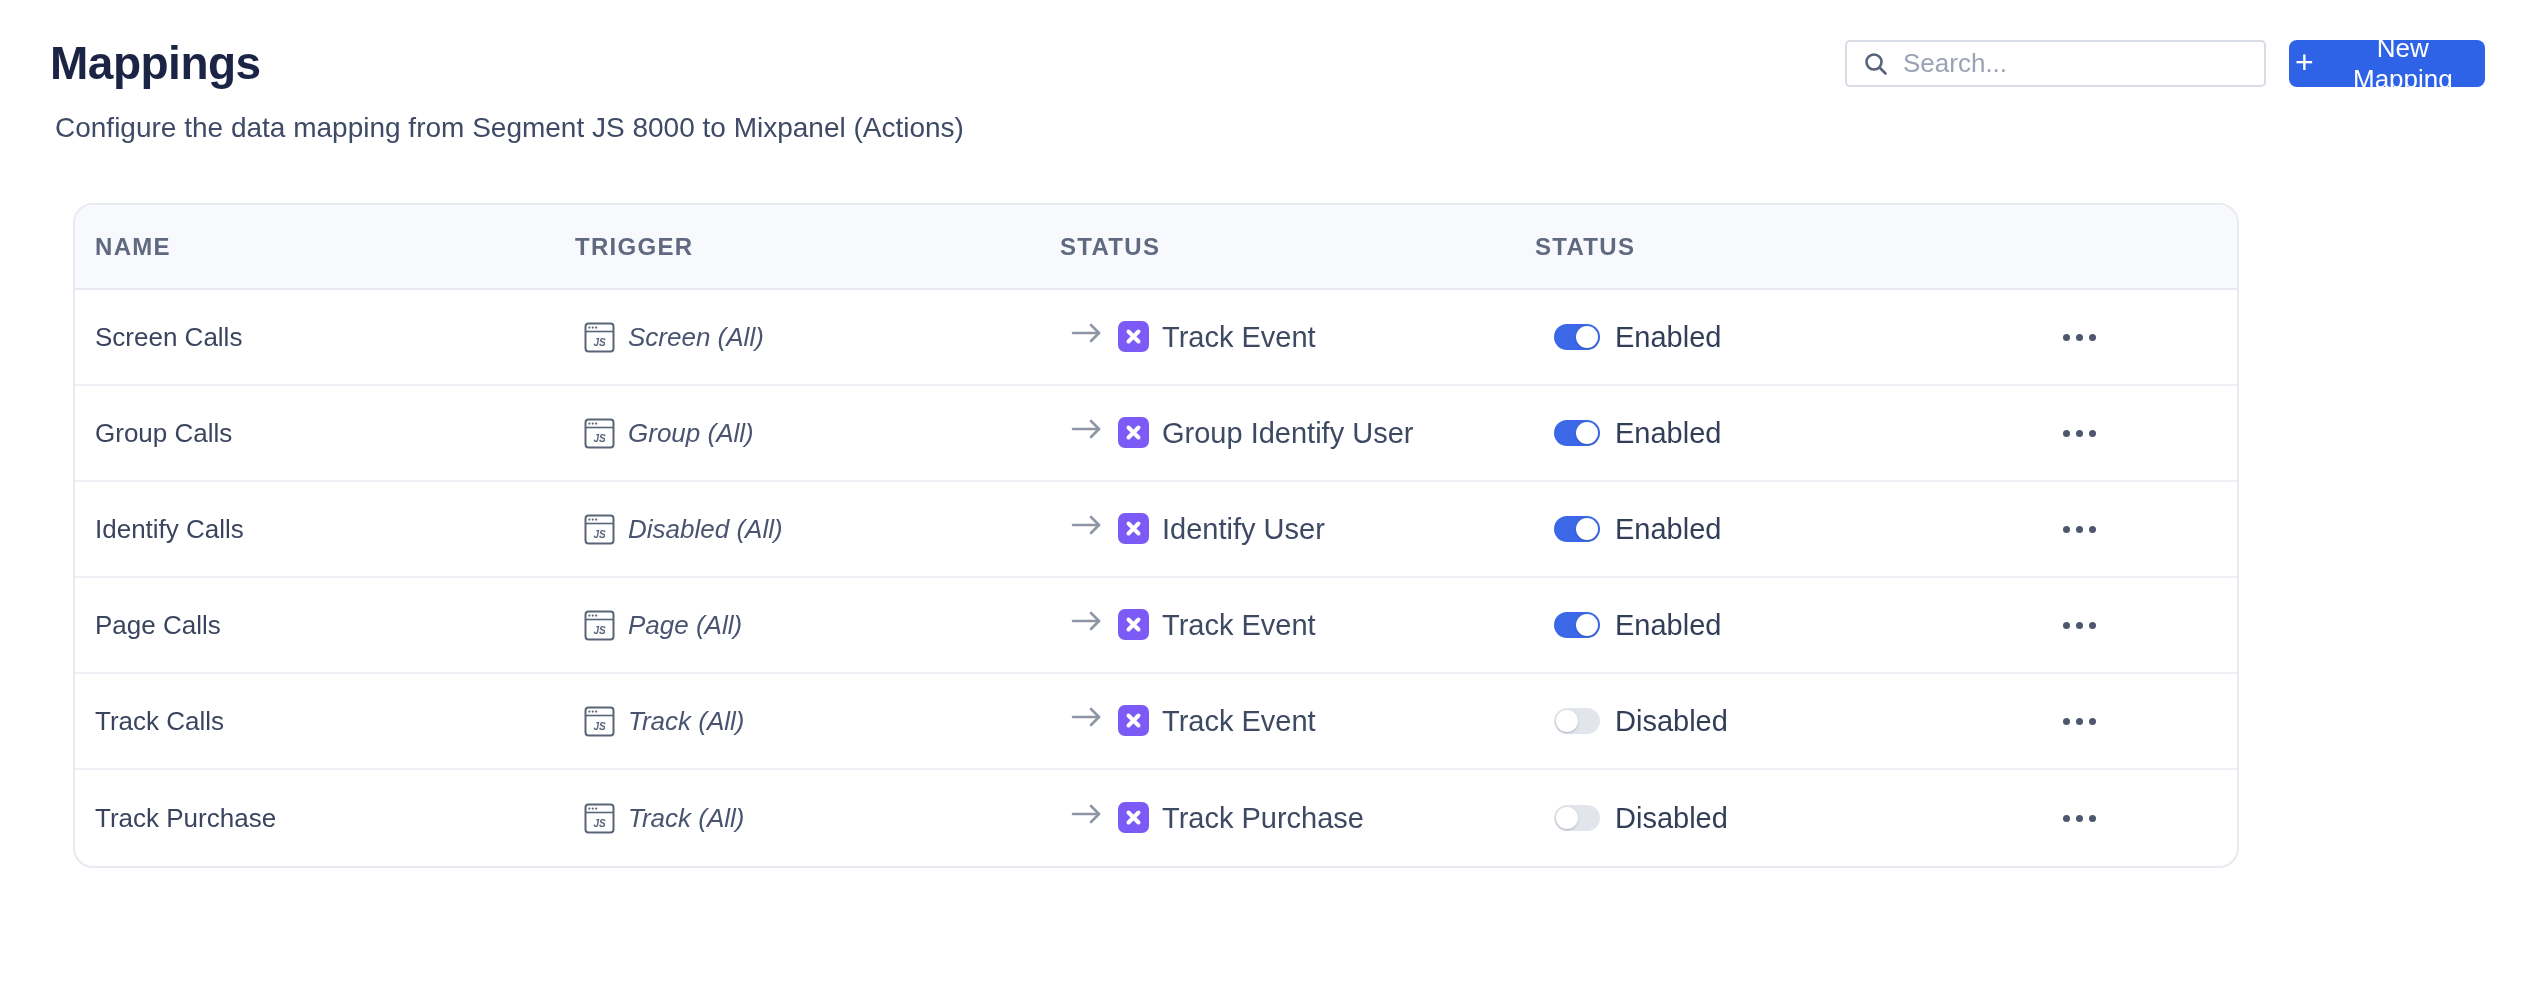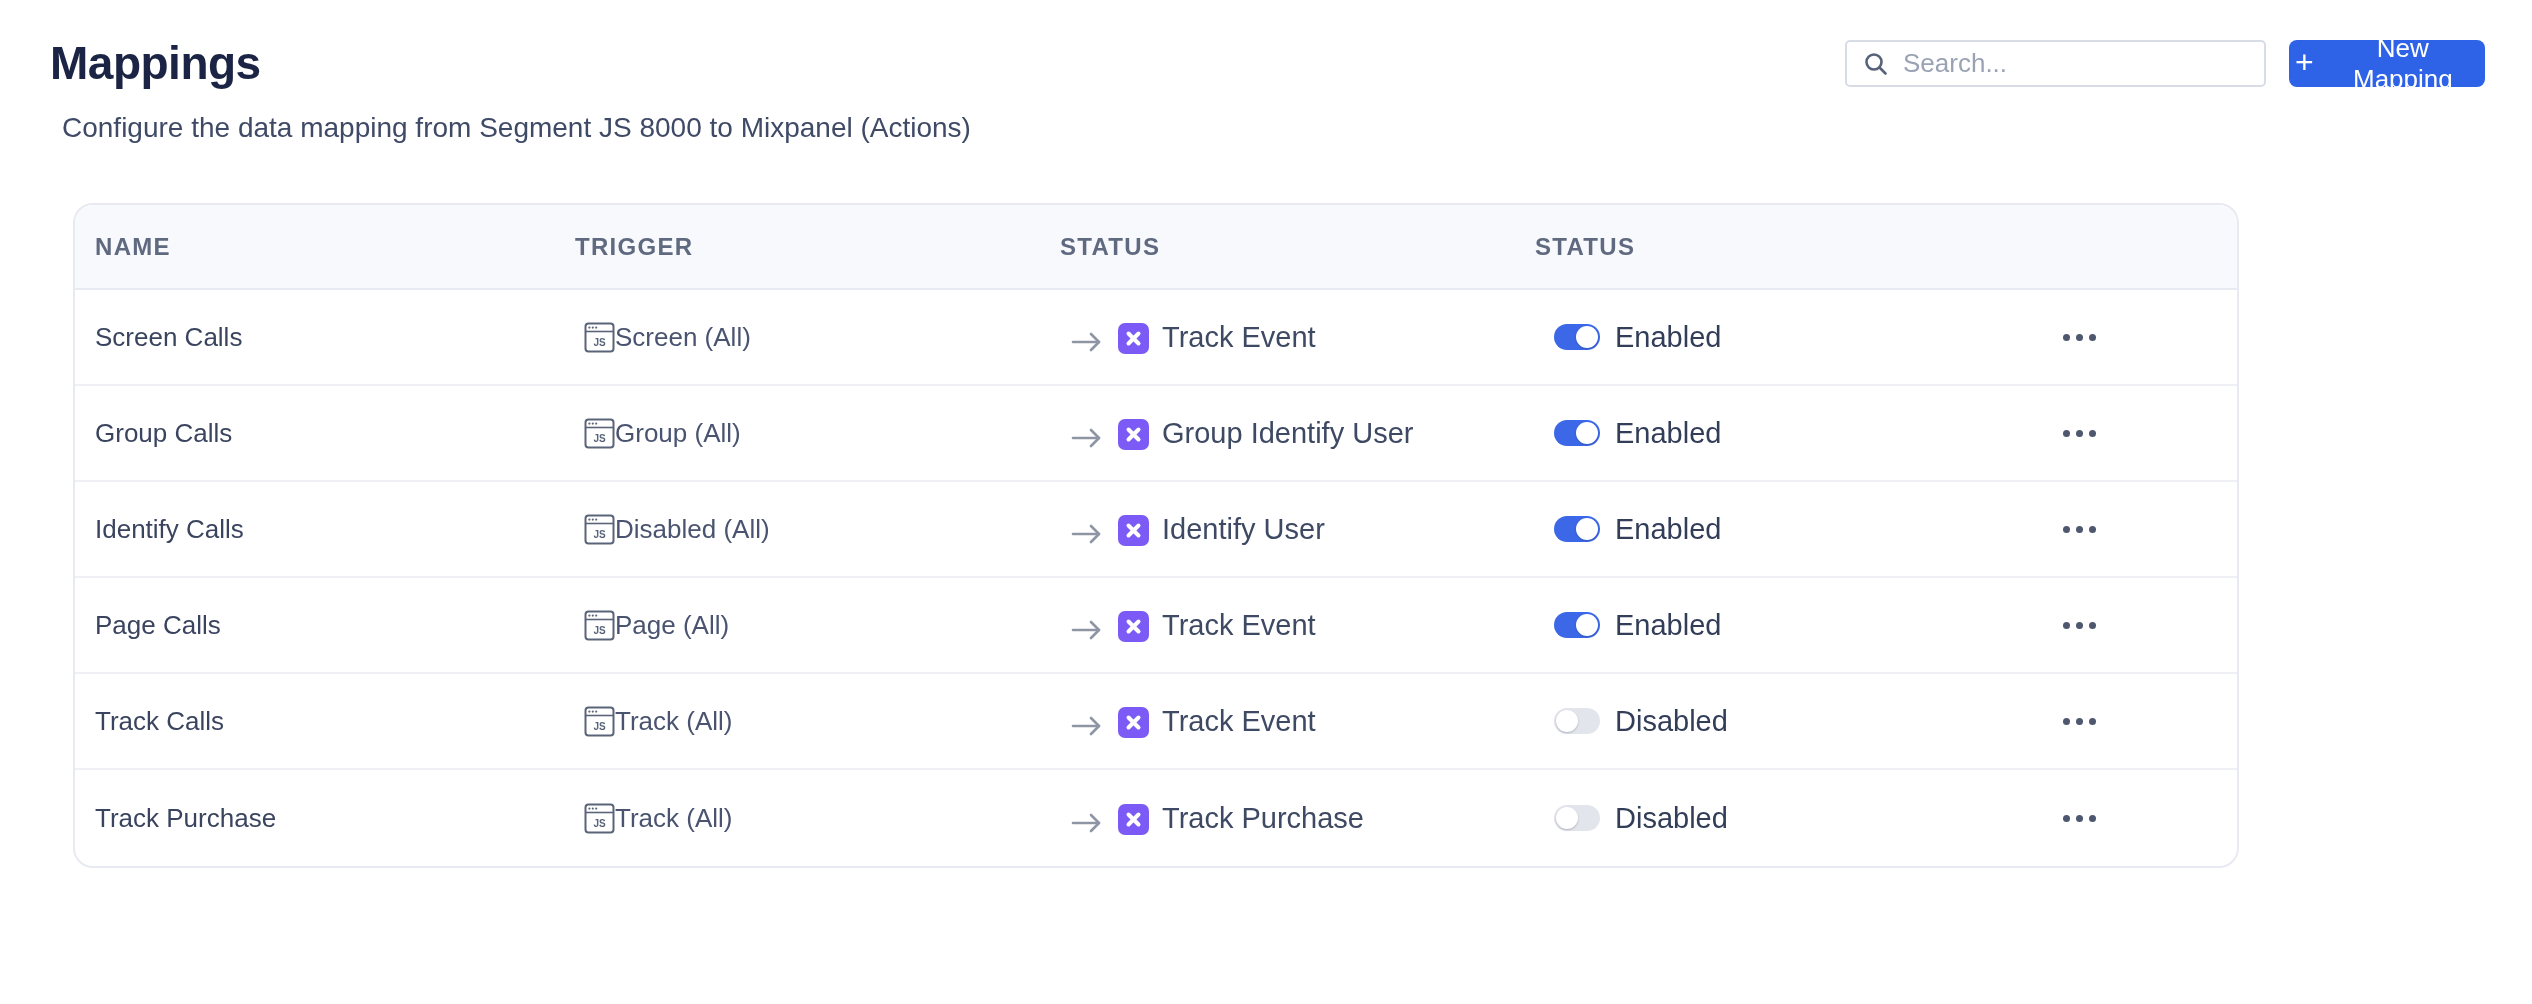--- a/index.html
+++ b/index.html
@@ -11,21 +11,21 @@
     position: relative;
     overflow: hidden;
   }
 
   .page-title {
     position: absolute; left: 50px; top: 36px;
     font-size: 46px; font-weight: 700; color: #1b2444;
     letter-spacing: -0.5px; margin: 0;
   }
   .page-subtitle {
-    position: absolute; left: 62px; top: 112px;
+    position: absolute; left: 55px; top: 112px;
     font-size: 28px; color: #3f4a66; margin: 0;
   }
 
   .search-box {
     position: absolute; left: 1845px; top: 40px;
     width: 421px; height: 47px;
     border: 2px solid #d8dce5; border-radius: 5px;
     background: #fff;
     display: flex; align-items: center;
     padding: 0 16px; gap: 12px;
@@ -68,25 +68,25 @@
     font-size: 24px; font-weight: 600; letter-spacing: 1.3px;
     color: #5f6980;
   }
   .th.first { padding-left: 20px; }
 
   .row { height: 96px; border-bottom: 2px solid #eef0f5; }
   .row:last-child { border-bottom: none; }
 
   .cell-name { padding-left: 20px; font-size: 26px; color: #3a445f; }
   .cell-trigger {
-    display: flex; align-items: center; 
-    padding-left: 9px; font-size: 26px; color: #4a5470;
+    display: flex; align-items: center; gap: 13px;
+    padding-left: 9px; font-size: 26px; color: #4a5470; font-style: italic;
   }
   .cell-action {
-    display: flex; align-items: flex-end;
+    display: flex; align-items: flex-start;
     padding-left: 10px; font-size: 29px; color: #3e4963;
   }
   .cell-action .arrow { margin-right: 14px; flex: none; }
   .cell-action .mix-icon { margin-right: 13px; flex: none; }
   .cell-status { display: flex; align-items: center; padding-left: 19px; }
   .status-label { margin-left: 15px; font-size: 29px; color: #323d58; }
 
   .toggle {
     width: 46px; height: 26px; border-radius: 13px;
     position: relative; cursor: pointer; flex: none;

